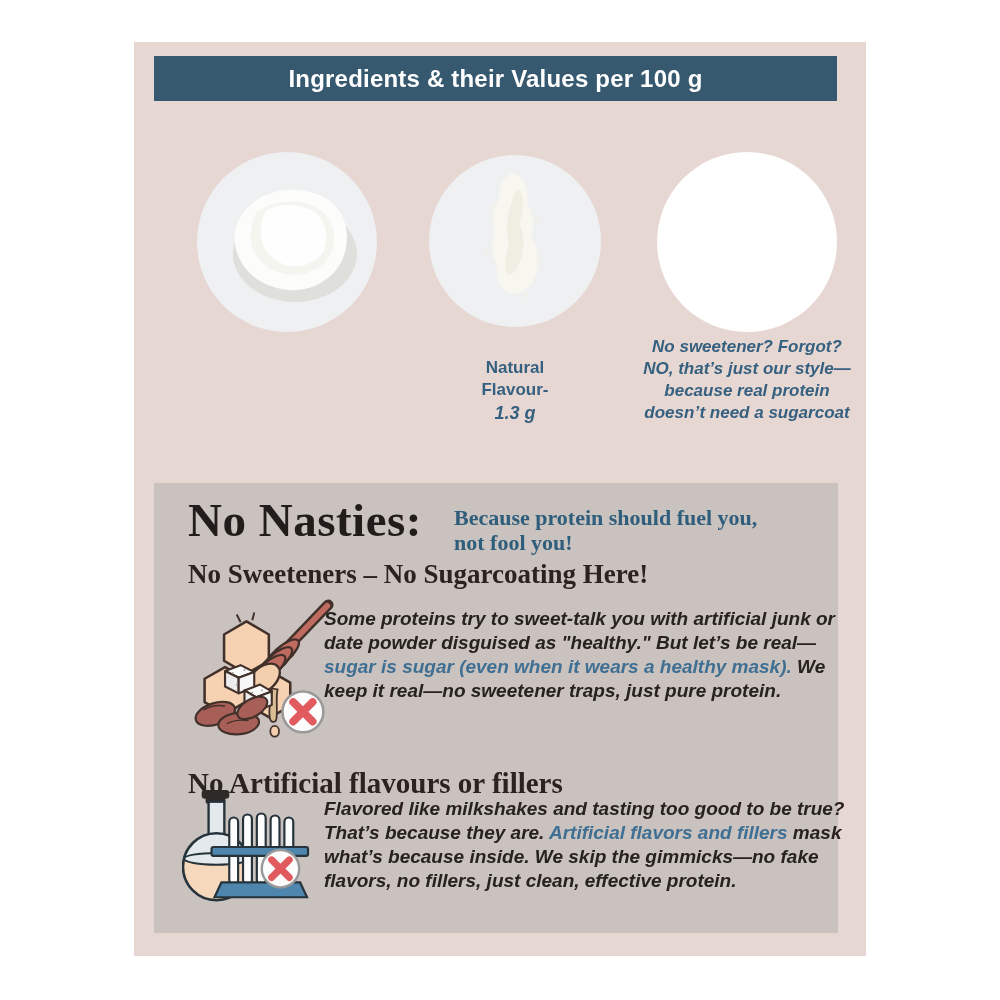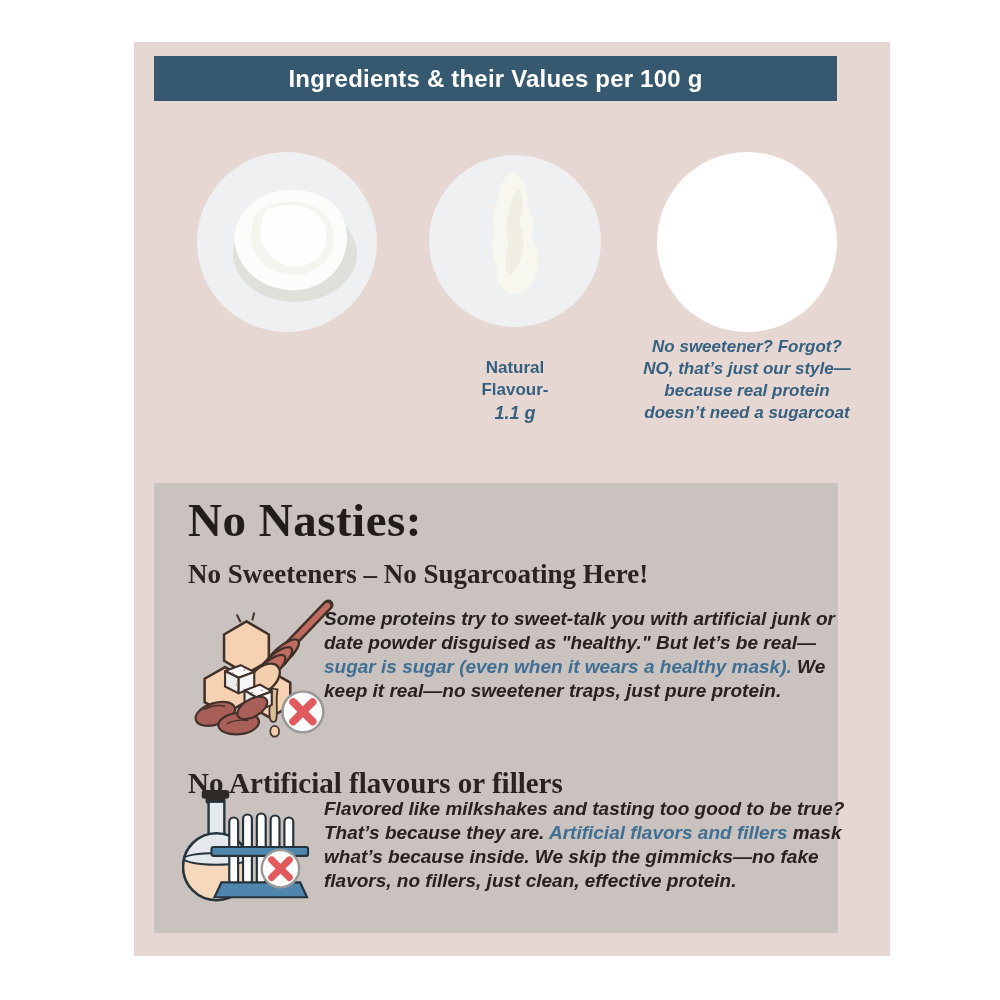--- a/index.html
+++ b/index.html
@@ -3,21 +3,20 @@
 <meta charset="utf-8">
 <style>
   html,body{margin:0;padding:0;}
   body{
     width:1000px;height:1000px;position:relative;background:#ffffff;
     font-family:"Liberation Sans", sans-serif;overflow:hidden;
   }
   .poster{
     position:absolute;left:134px;top:42px;width:732px;height:914px;
     background:#e7d7d3;
-    padding-left:24px;
   }
   .banner{
     position:absolute;left:20px;top:14px;width:683px;height:45px;
     background:#36596f;display:flex;align-items:center;justify-content:center;
   }
   .banner-title{
     color:#ffffff;font-size:24px;font-weight:bold;letter-spacing:.2px;
   }
   .circle{position:absolute;border-radius:50%;}
   .ing-label{
@@ -90,30 +89,31 @@
       <circle cx="110" cy="104" r="2.5" fill="#f2f0e6"></circle>
       <circle cx="96" cy="140" r="2.2" fill="#f2f0e6"></circle>
     </svg>
   </div>
 
   <div class="circle" style="left:523px;top:110px;width:180px;height:180px;background:#ffffff;"></div>
 
 
   <div class="ing-label" style="left:296px;top:315px;width:170px;">
     <span>Natural<br>Flavour-</span>
-    <span class="ing-value">1.1 g</span>
+    <span class="ing-value">1.3 g</span>
   </div>
 
   <div class="ing-label" style="left:478px;top:294px;width:270px;font-style:italic;">
     <span>No sweetener? Forgot?<br>NO, that’s just our style—<br>because real protein<br>doesn’t need a sugarcoat</span>
   </div>
 
   <div class="gray-panel">
 
     <div class="nasties-heading">No Nasties:</div>
+    <div class="tagline">Because protein should fuel you,<br>not fool you!</div>
 
     <div class="section-heading sec1-head">No Sweeteners – No Sugarcoating Here!</div>
 
     <div class="icon-box" style="left:36px;top:114px;">
       <svg width="146" height="146" viewBox="0 0 150 150">
 
         <line x1="142" y1="8" x2="94" y2="58" stroke="#42312a" stroke-width="11" stroke-linecap="round"></line>
         <line x1="141" y1="9" x2="95" y2="57" stroke="#c06b60" stroke-width="6" stroke-linecap="round"></line>
 
         <g fill="#f6d2b3" stroke="#42312a" stroke-width="2.6" stroke-linejoin="round">

